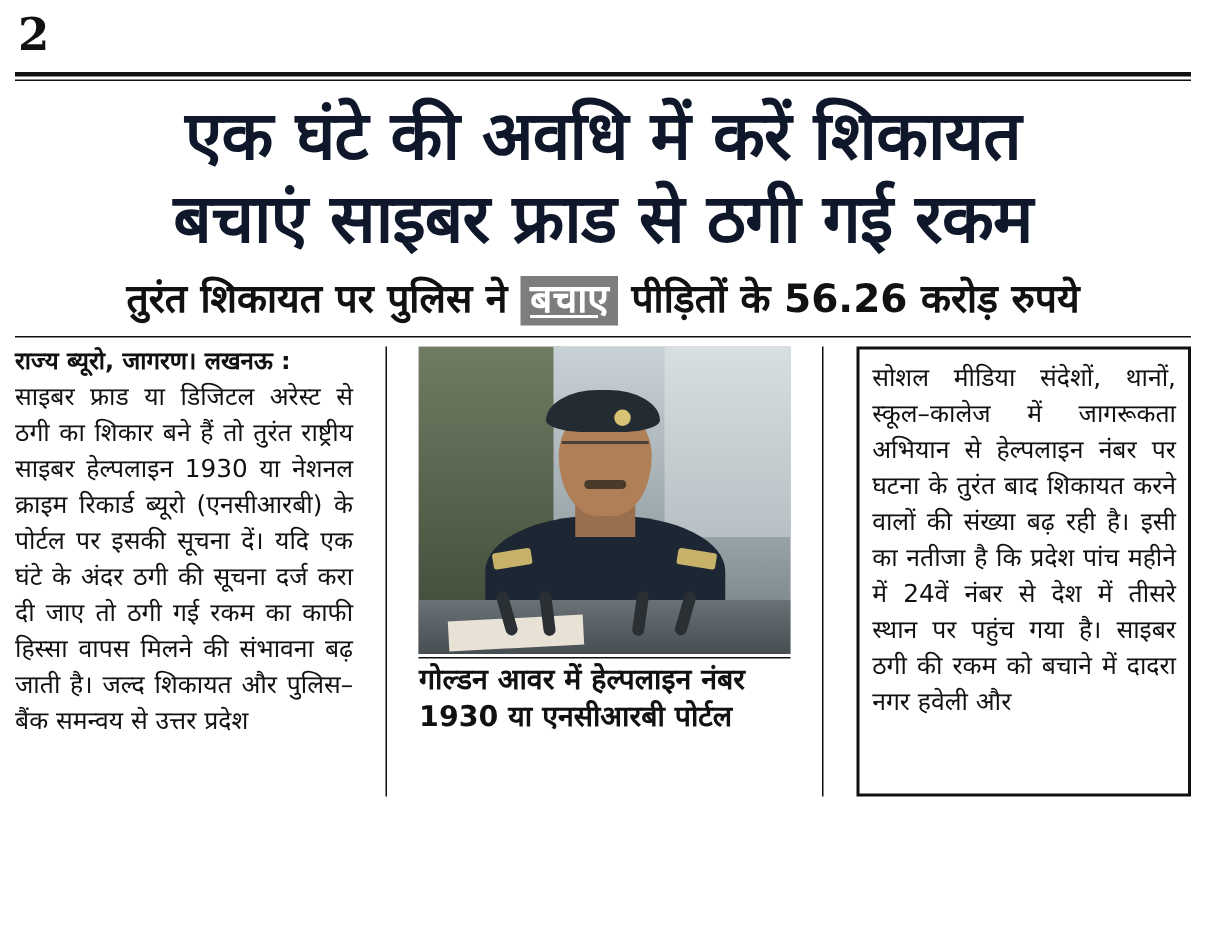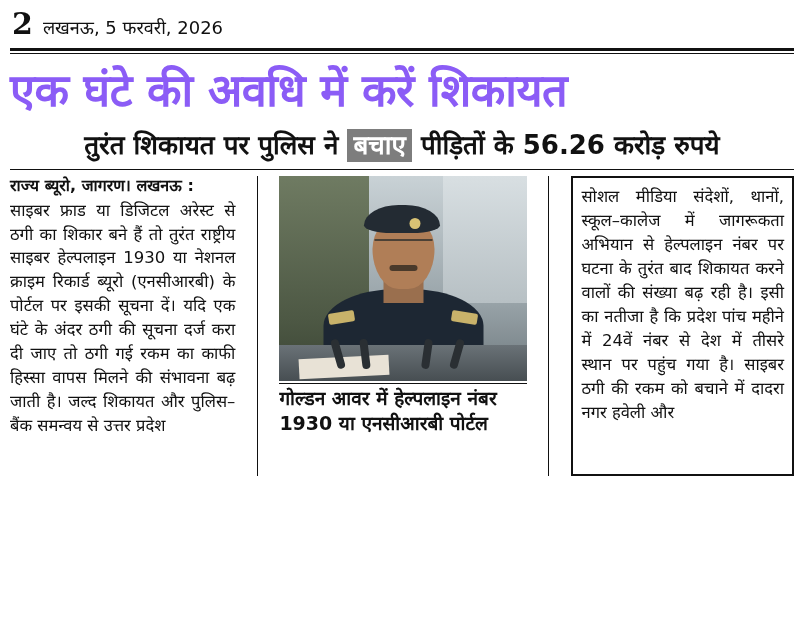--- a/index.html
+++ b/index.html
@@ -68,41 +68,43 @@
     margin: 2px 0 0 0;
   }
 
   
   .headline {
     font-family: "DejaVu Sans", sans-serif;
     font-weight: bold;
     font-size: 45px;
     line-height: 1.22;
     letter-spacing: -0.5px;
+    text-align: center;
     padding: 10px 0 2px 0;
-    color: #8b5cf6;
+    color: #0f172a;
   }
   .headline .line2 {
     display: block;
   }
 
   .subhead {
     font-family: "DejaVu Sans", sans-serif;
     font-weight: bold;
     font-size: 26px;
     line-height: 1.25;
     text-align: center;
     padding: 8px 0 6px 0;
     color: #111;
     white-space: nowrap;
   }
   .subhead .hl {
     background: #7d7d7d;
     color: #ffffff;
     padding: 1px 6px 2px 6px;
+    text-decoration: underline;
   }
 
   
   .columns {
     display: flex;
     gap: 12px;
     margin-top: 6px;
     height: 300px;
   }
   .col {
@@ -308,28 +310,28 @@
     color: #111;
   }
 </style>
 </head>
 <body>
 
 <div class="page">
 
   <div class="masthead">
     <div class="page-number">2</div>
-    <div class="edition-line">लखनऊ, 5 फरवरी, 2026</div>
   </div>
 
   <div class="rule-thick"></div>
   <div class="rule-thin"></div>
 
   <div class="headline">
     <span>एक घंटे की अवधि में करें शिकायत</span>
+    <span class="line2">बचाएं साइबर फ्राड से ठगी गई रकम</span>
   </div>
 
   <div class="subhead">
     <span>तुरंत शिकायत पर पुलिस ने</span>
     <span class="hl">बचाए</span>
     <span>पीड़ितों के 56.26 करोड़ रुपये</span>
   </div>
 
   <div class="rule-thin"></div>
 

